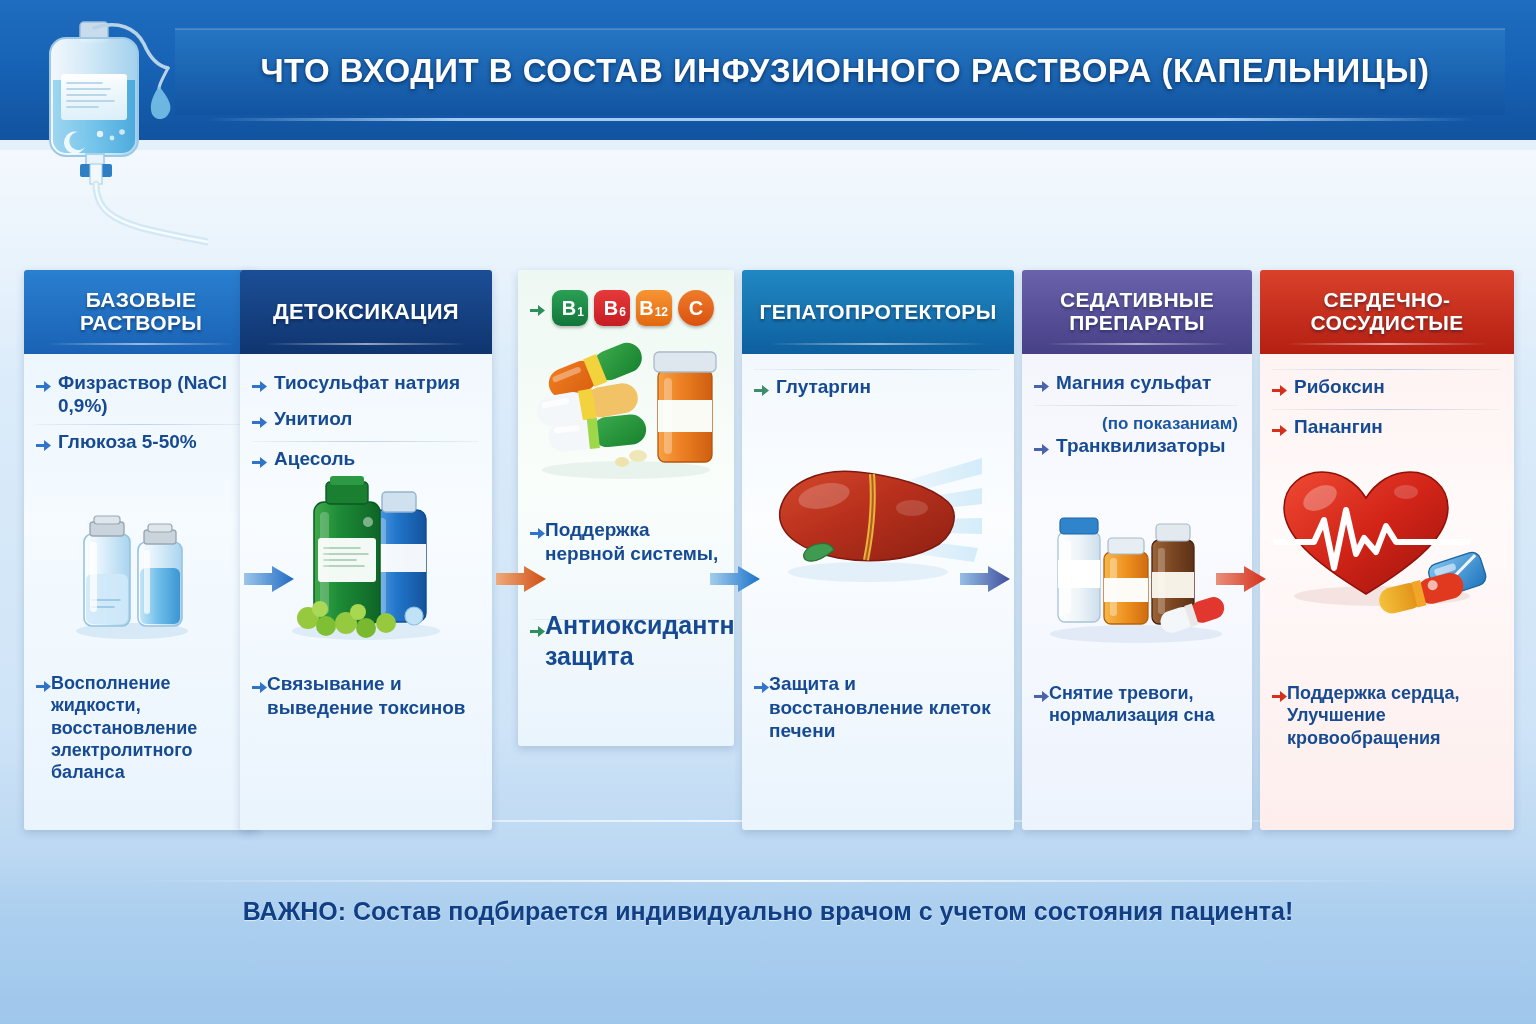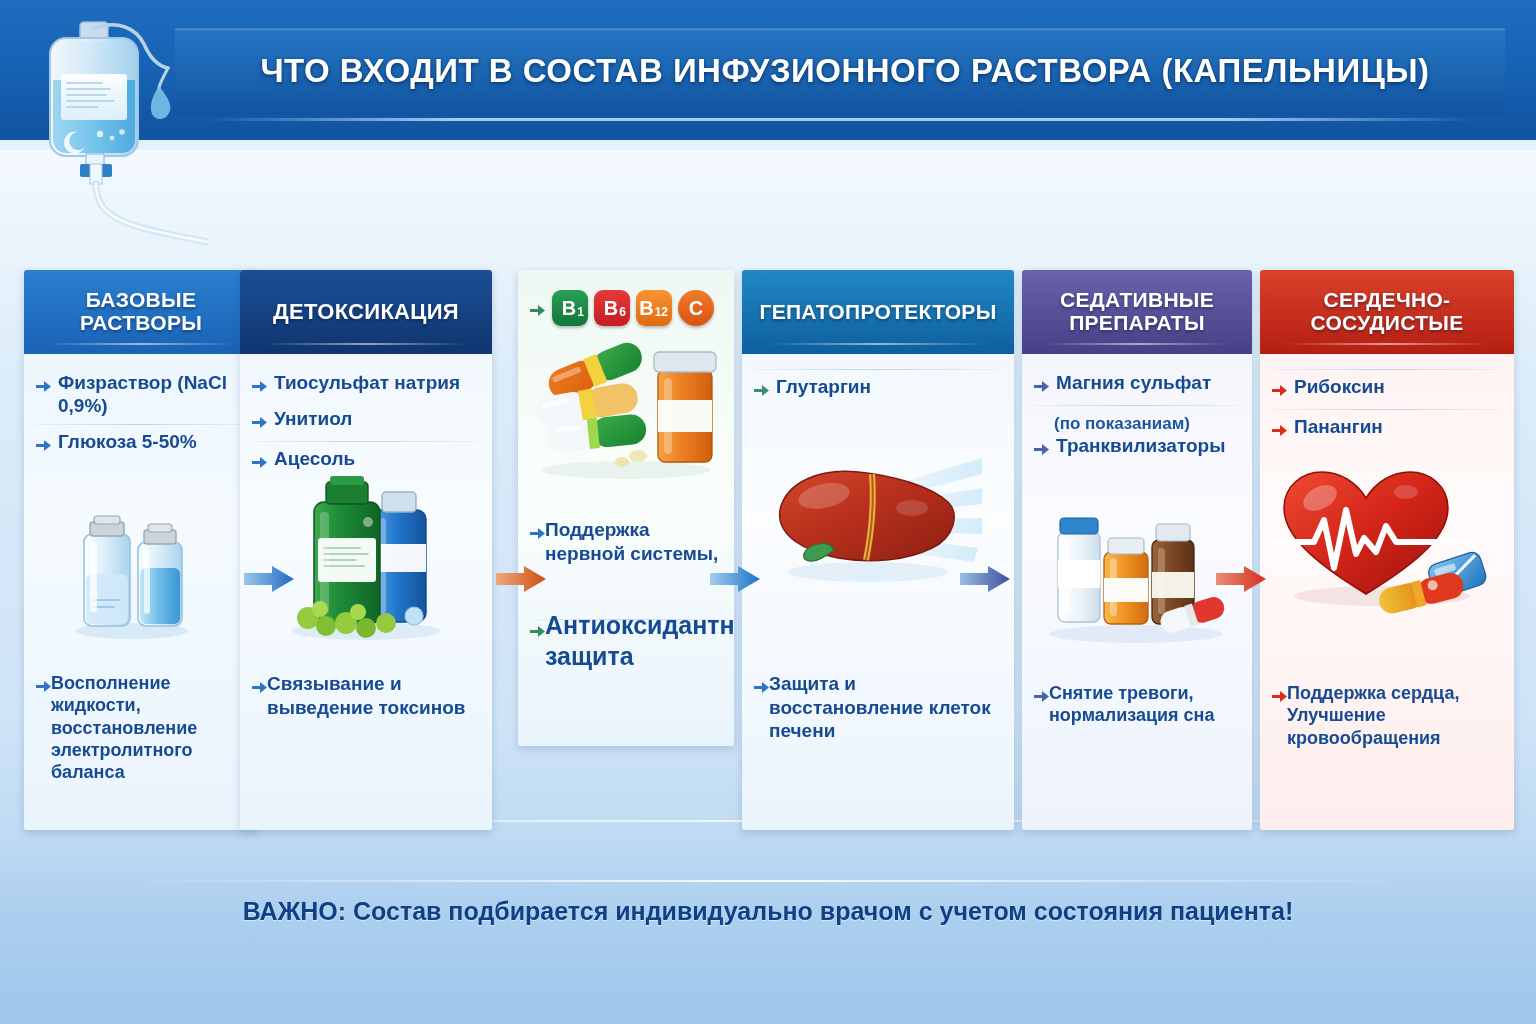--- a/index.html
+++ b/index.html
@@ -68,21 +68,21 @@
     position:relative;height:476px;
     box-sizing:border-box;padding:14px 14px 10px 12px;
   }
   .item{
     display:flex;align-items:flex-start;gap:7px;
     color:#164a92;font-weight:bold;line-height:1.2;
     padding:4px 0 5px 0;
   }
   .item-sep{height:1px;background:linear-gradient(90deg,rgba(150,180,215,.12),rgba(150,180,215,.55),rgba(150,180,215,.12));margin:1px 0 2px 0;}
   .arrow-bullet{flex:0 0 auto;margin-top:4px;}
-  .note{color:#1b56a0;font-weight:bold;padding-left:2px;}
+  .note{color:#1b56a0;font-weight:bold;padding-left:2px;text-align:right;}
   .outcome{
     position:absolute;left:12px;right:12px;
     display:flex;align-items:flex-start;
     color:#164a92;font-weight:bold;line-height:1.24;
   }
   .art{position:absolute;}
 
   
   .vit-row{display:flex;align-items:center;gap:6px;}
   .vit{

